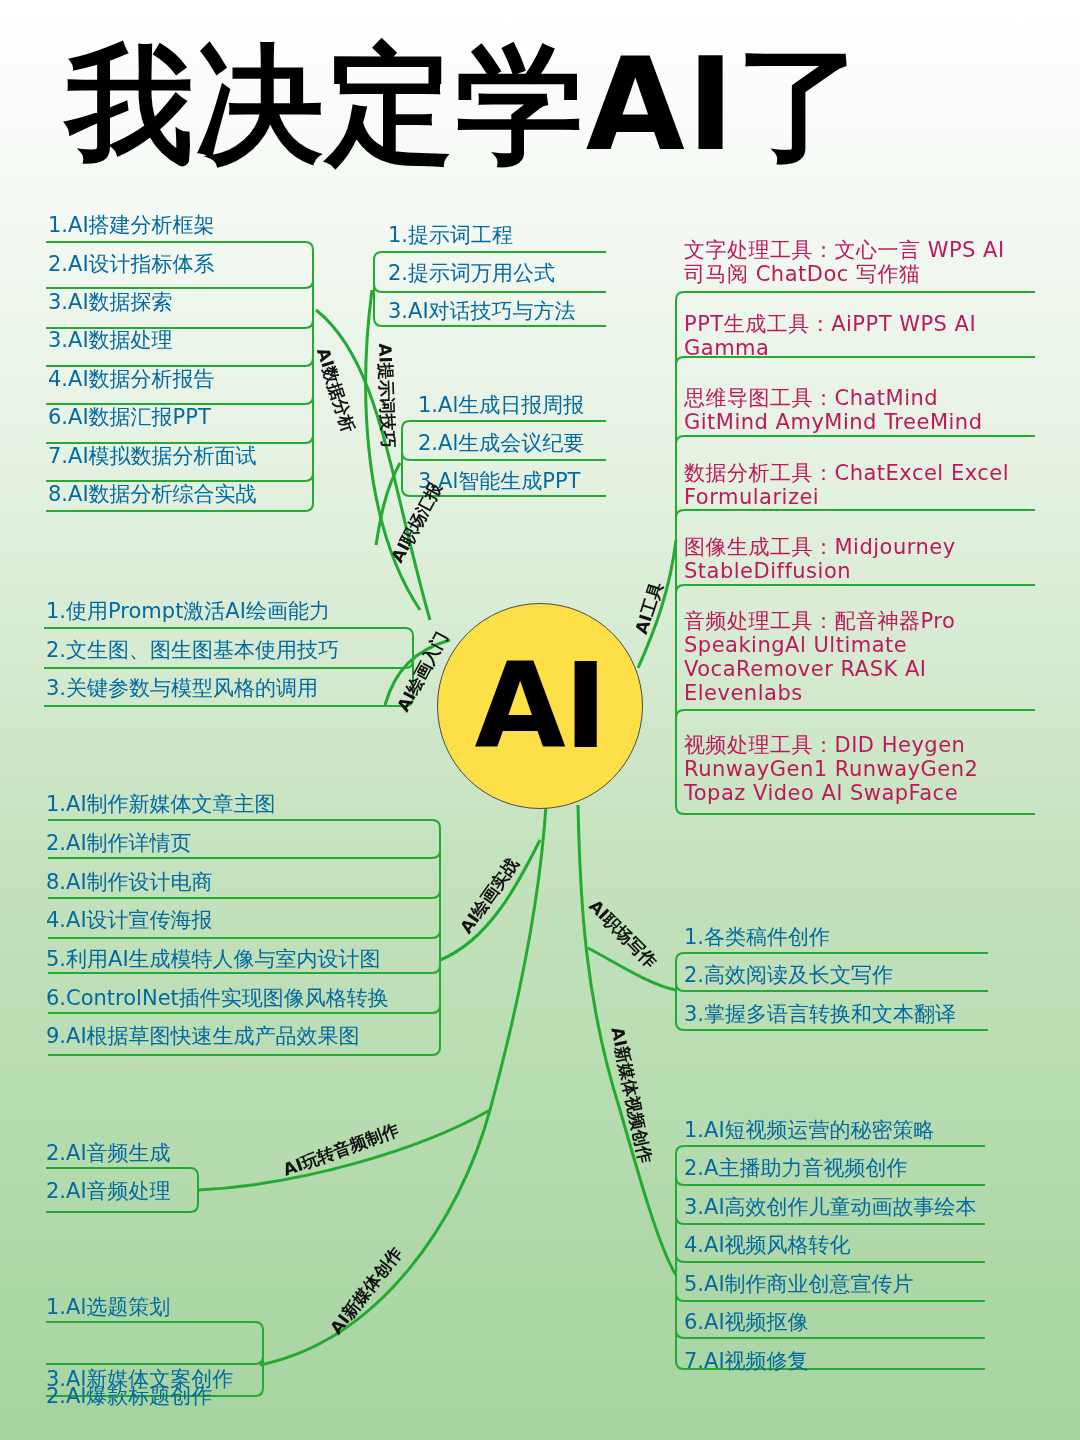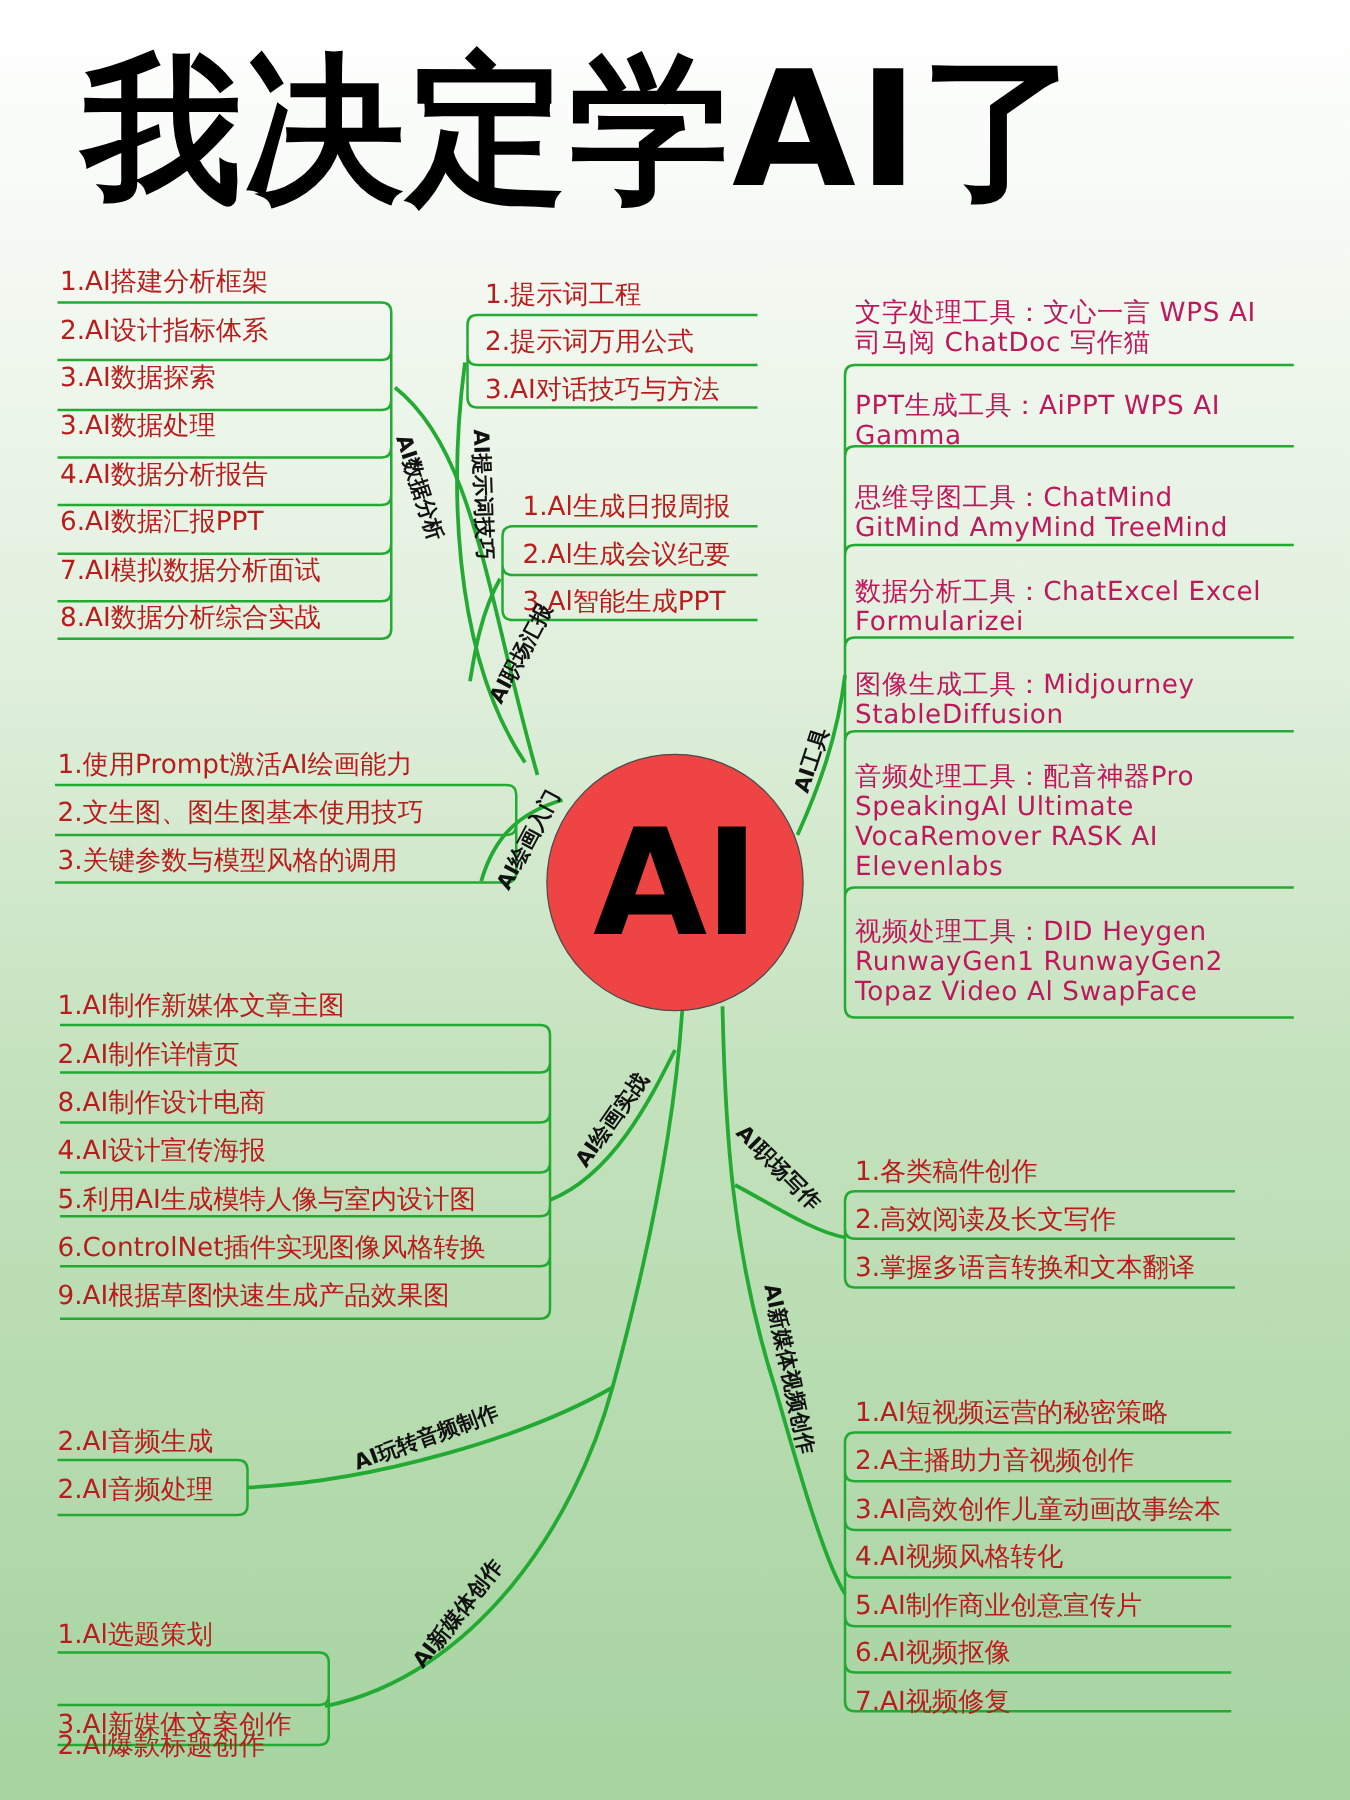--- a/index.html
+++ b/index.html
@@ -9,30 +9,30 @@
     font-family: "DejaVu Sans", "Liberation Sans", sans-serif;
     color:#1a1a1a;
   }
   .title {
     position:absolute; left:0; top:30px; width:932px; text-align:center;
     font-family: "DejaVu Sans", sans-serif; font-weight:900; font-size:128px; letter-spacing:2px;
     color:#000; line-height:150px;
   }
   svg.lines { position:absolute; left:0; top:0; }
   .leaf {
-    position:absolute; font-size:21px; line-height:26px; white-space:nowrap; color:#b91c1c;
+    position:absolute; font-size:21px; line-height:26px; white-space:nowrap; color:#0369a1;
   }
   .tool { position:absolute; font-size:21px; line-height:24px; white-space:pre-line; color:#be185d; letter-spacing:0.5px; }
   .blabel {
     position:absolute; font-weight:bold; font-size:17px; white-space:nowrap; color:#111;
     transform-origin:left top;
   }
   .center {
     position:absolute; left:437px; top:603px; width:206px; height:206px; border-radius:50%;
-    background:#ef4444; border:1.5px solid #4a4a4a; box-sizing:border-box;
+    background:#fde047; border:1.5px solid #4a4a4a; box-sizing:border-box;
     display:flex; align-items:center; justify-content:center;
     font-family:"DejaVu Sans", sans-serif; font-weight:bold; font-size:118px; color:#000; letter-spacing:-2px;
   }
 </style>
 </head>
 <body>
 
 <div class="title">我决定学AI了</div>
 
 <svg class="lines" width="1080" height="1440" fill="none" stroke="#22aa33" stroke-width="3">

